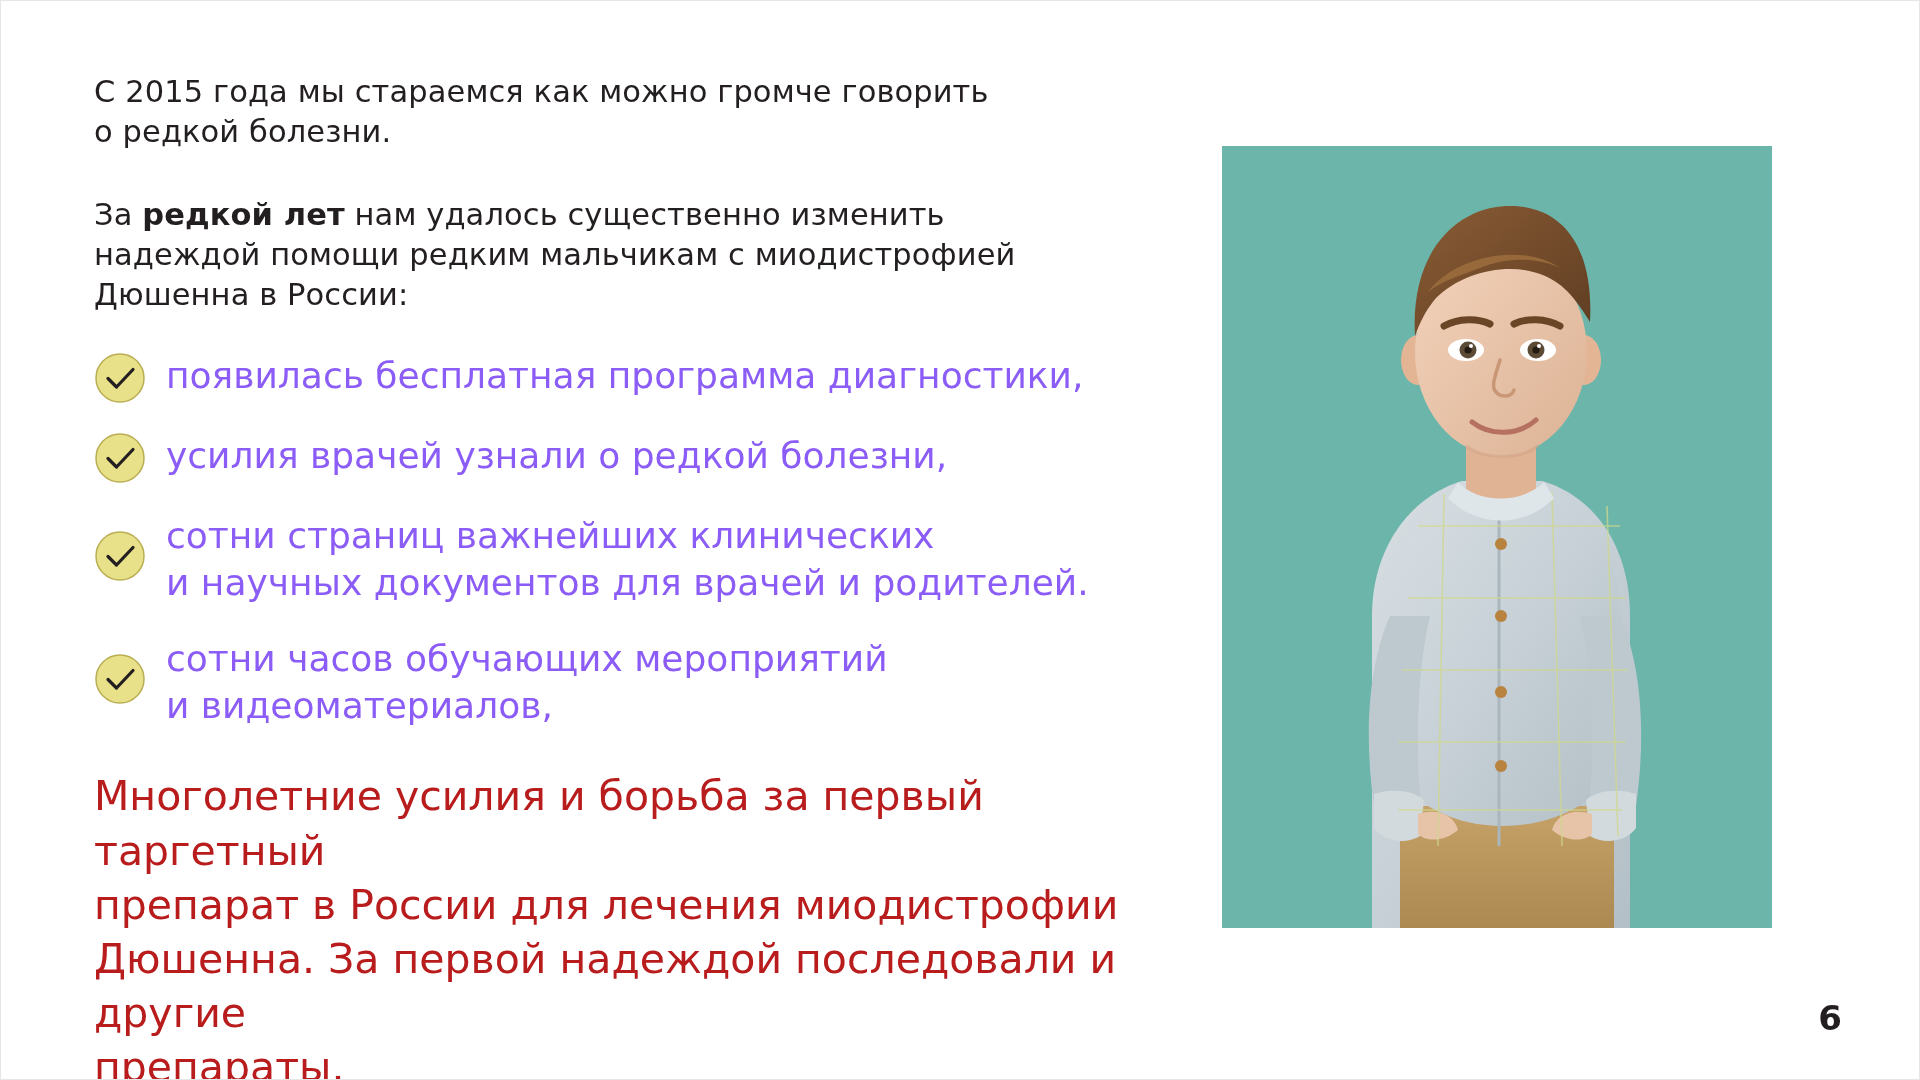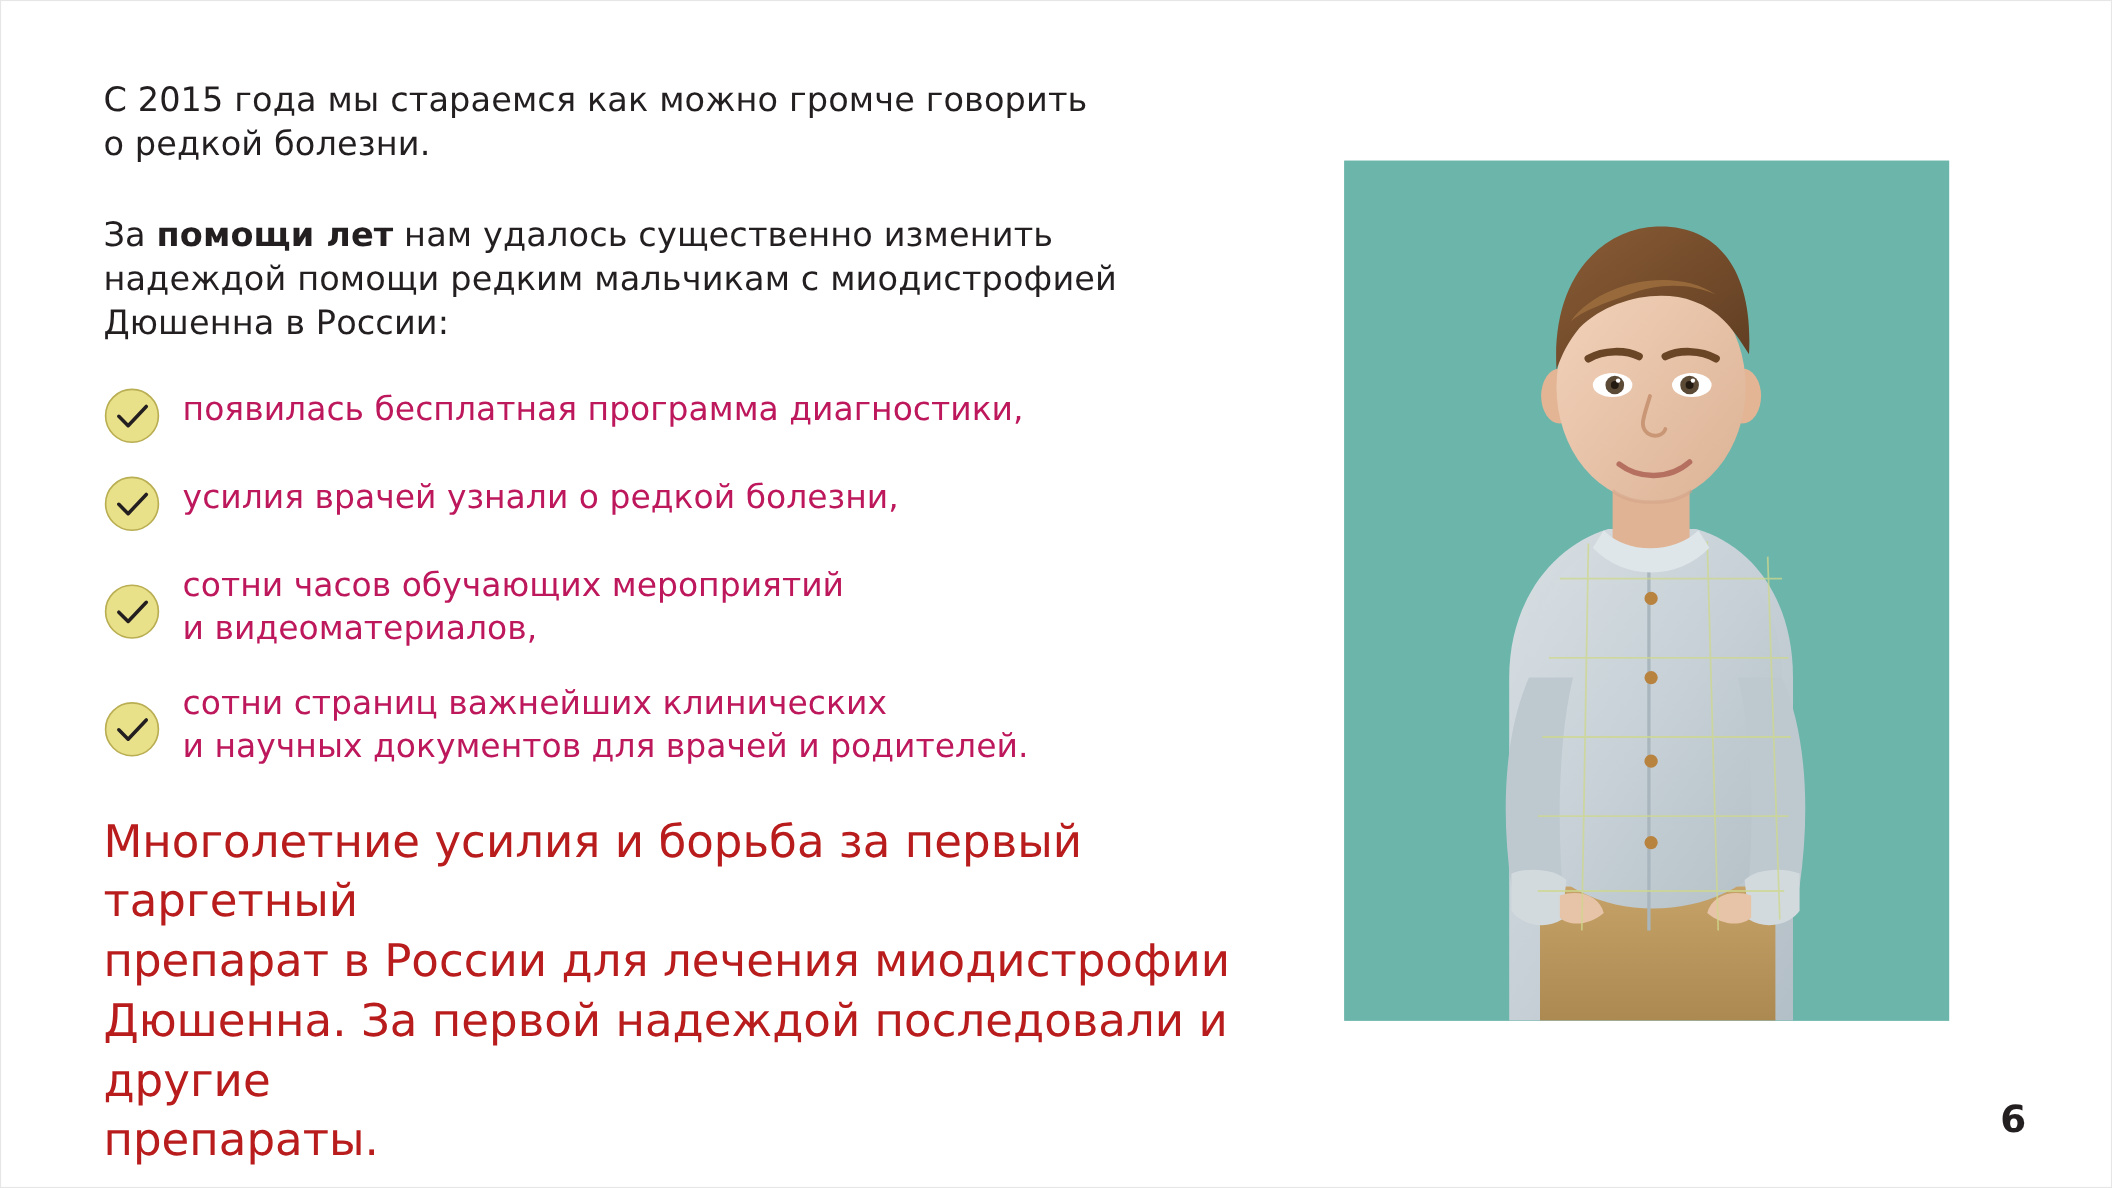--- a/index.html
+++ b/index.html
@@ -79,23 +79,23 @@
     margin-top: 2px;
   }
 
   .bullet .mark svg {
     display: block;
     width: 52px;
     height: 52px;
   }
 
   .bullet .txt {
-    font-size: 30px;
+    font-size: 36px;
     line-height: 1.30;
-    color: #be185d;
+    color: #8b5cf6;
     white-space: pre-line;
     padding-top: 3px;
   }
 
   
   .bullet.two-line .mark {
     margin-top: 20px;
   }
 
   .closing {
@@ -134,21 +134,21 @@
 </head>
 <body>
 
 <div class="slide">
 
   <div class="content">
 
     <div class="para intro">С 2015 года мы стараемся как можно громче говорить
 о редкой болезни.</div>
 
-    <div class="para lead"><span>За </span><b>помощи лет</b><span> нам удалось существенно изменить
+    <div class="para lead"><span>За </span><b>редкой лет</b><span> нам удалось существенно изменить
 надеждой помощи редким мальчикам с миодистрофией
 Дюшенна в России:</span></div>
 
     <ul class="bullets">
 
       <li class="bullet">
         <span class="mark">
           <svg viewBox="0 0 52 52" xmlns="http://www.w3.org/2000/svg">
             <circle cx="26" cy="26" r="24" fill="#e9e08a" stroke="#b9ae52" stroke-width="1.5"></circle>
             <path d="M14 26.5 L22.5 35 L39 17.5" fill="none" stroke="#231f20" stroke-width="3.2" stroke-linecap="round" stroke-linejoin="round"></path>
@@ -167,33 +167,33 @@
         <span class="txt">усилия врачей узнали о редкой болезни,</span>
       </li>
 
       <li class="bullet two-line">
         <span class="mark">
           <svg viewBox="0 0 52 52" xmlns="http://www.w3.org/2000/svg">
             <circle cx="26" cy="26" r="24" fill="#e9e08a" stroke="#b9ae52" stroke-width="1.5"></circle>
             <path d="M14 26.5 L22.5 35 L39 17.5" fill="none" stroke="#231f20" stroke-width="3.2" stroke-linecap="round" stroke-linejoin="round"></path>
           </svg>
         </span>
+        <span class="txt">сотни страниц важнейших клинических
+и научных документов для врачей и родителей.</span>
+      </li>
+
+      <li class="bullet two-line">
+        <span class="mark">
+          <svg viewBox="0 0 52 52" xmlns="http://www.w3.org/2000/svg">
+            <circle cx="26" cy="26" r="24" fill="#e9e08a" stroke="#b9ae52" stroke-width="1.5"></circle>
+            <path d="M14 26.5 L22.5 35 L39 17.5" fill="none" stroke="#231f20" stroke-width="3.2" stroke-linecap="round" stroke-linejoin="round"></path>
+          </svg>
+        </span>
         <span class="txt">сотни часов обучающих мероприятий
 и видеоматериалов,</span>
-      </li>
-
-      <li class="bullet two-line">
-        <span class="mark">
-          <svg viewBox="0 0 52 52" xmlns="http://www.w3.org/2000/svg">
-            <circle cx="26" cy="26" r="24" fill="#e9e08a" stroke="#b9ae52" stroke-width="1.5"></circle>
-            <path d="M14 26.5 L22.5 35 L39 17.5" fill="none" stroke="#231f20" stroke-width="3.2" stroke-linecap="round" stroke-linejoin="round"></path>
-          </svg>
-        </span>
-        <span class="txt">сотни страниц важнейших клинических
-и научных документов для врачей и родителей.</span>
       </li>
 
     </ul>
 
     <div class="closing">Многолетние усилия и борьба за первый таргетный
 препарат в России для лечения миодистрофии
 Дюшенна. За первой надеждой последовали и другие
 препараты.</div>
 
   </div>

